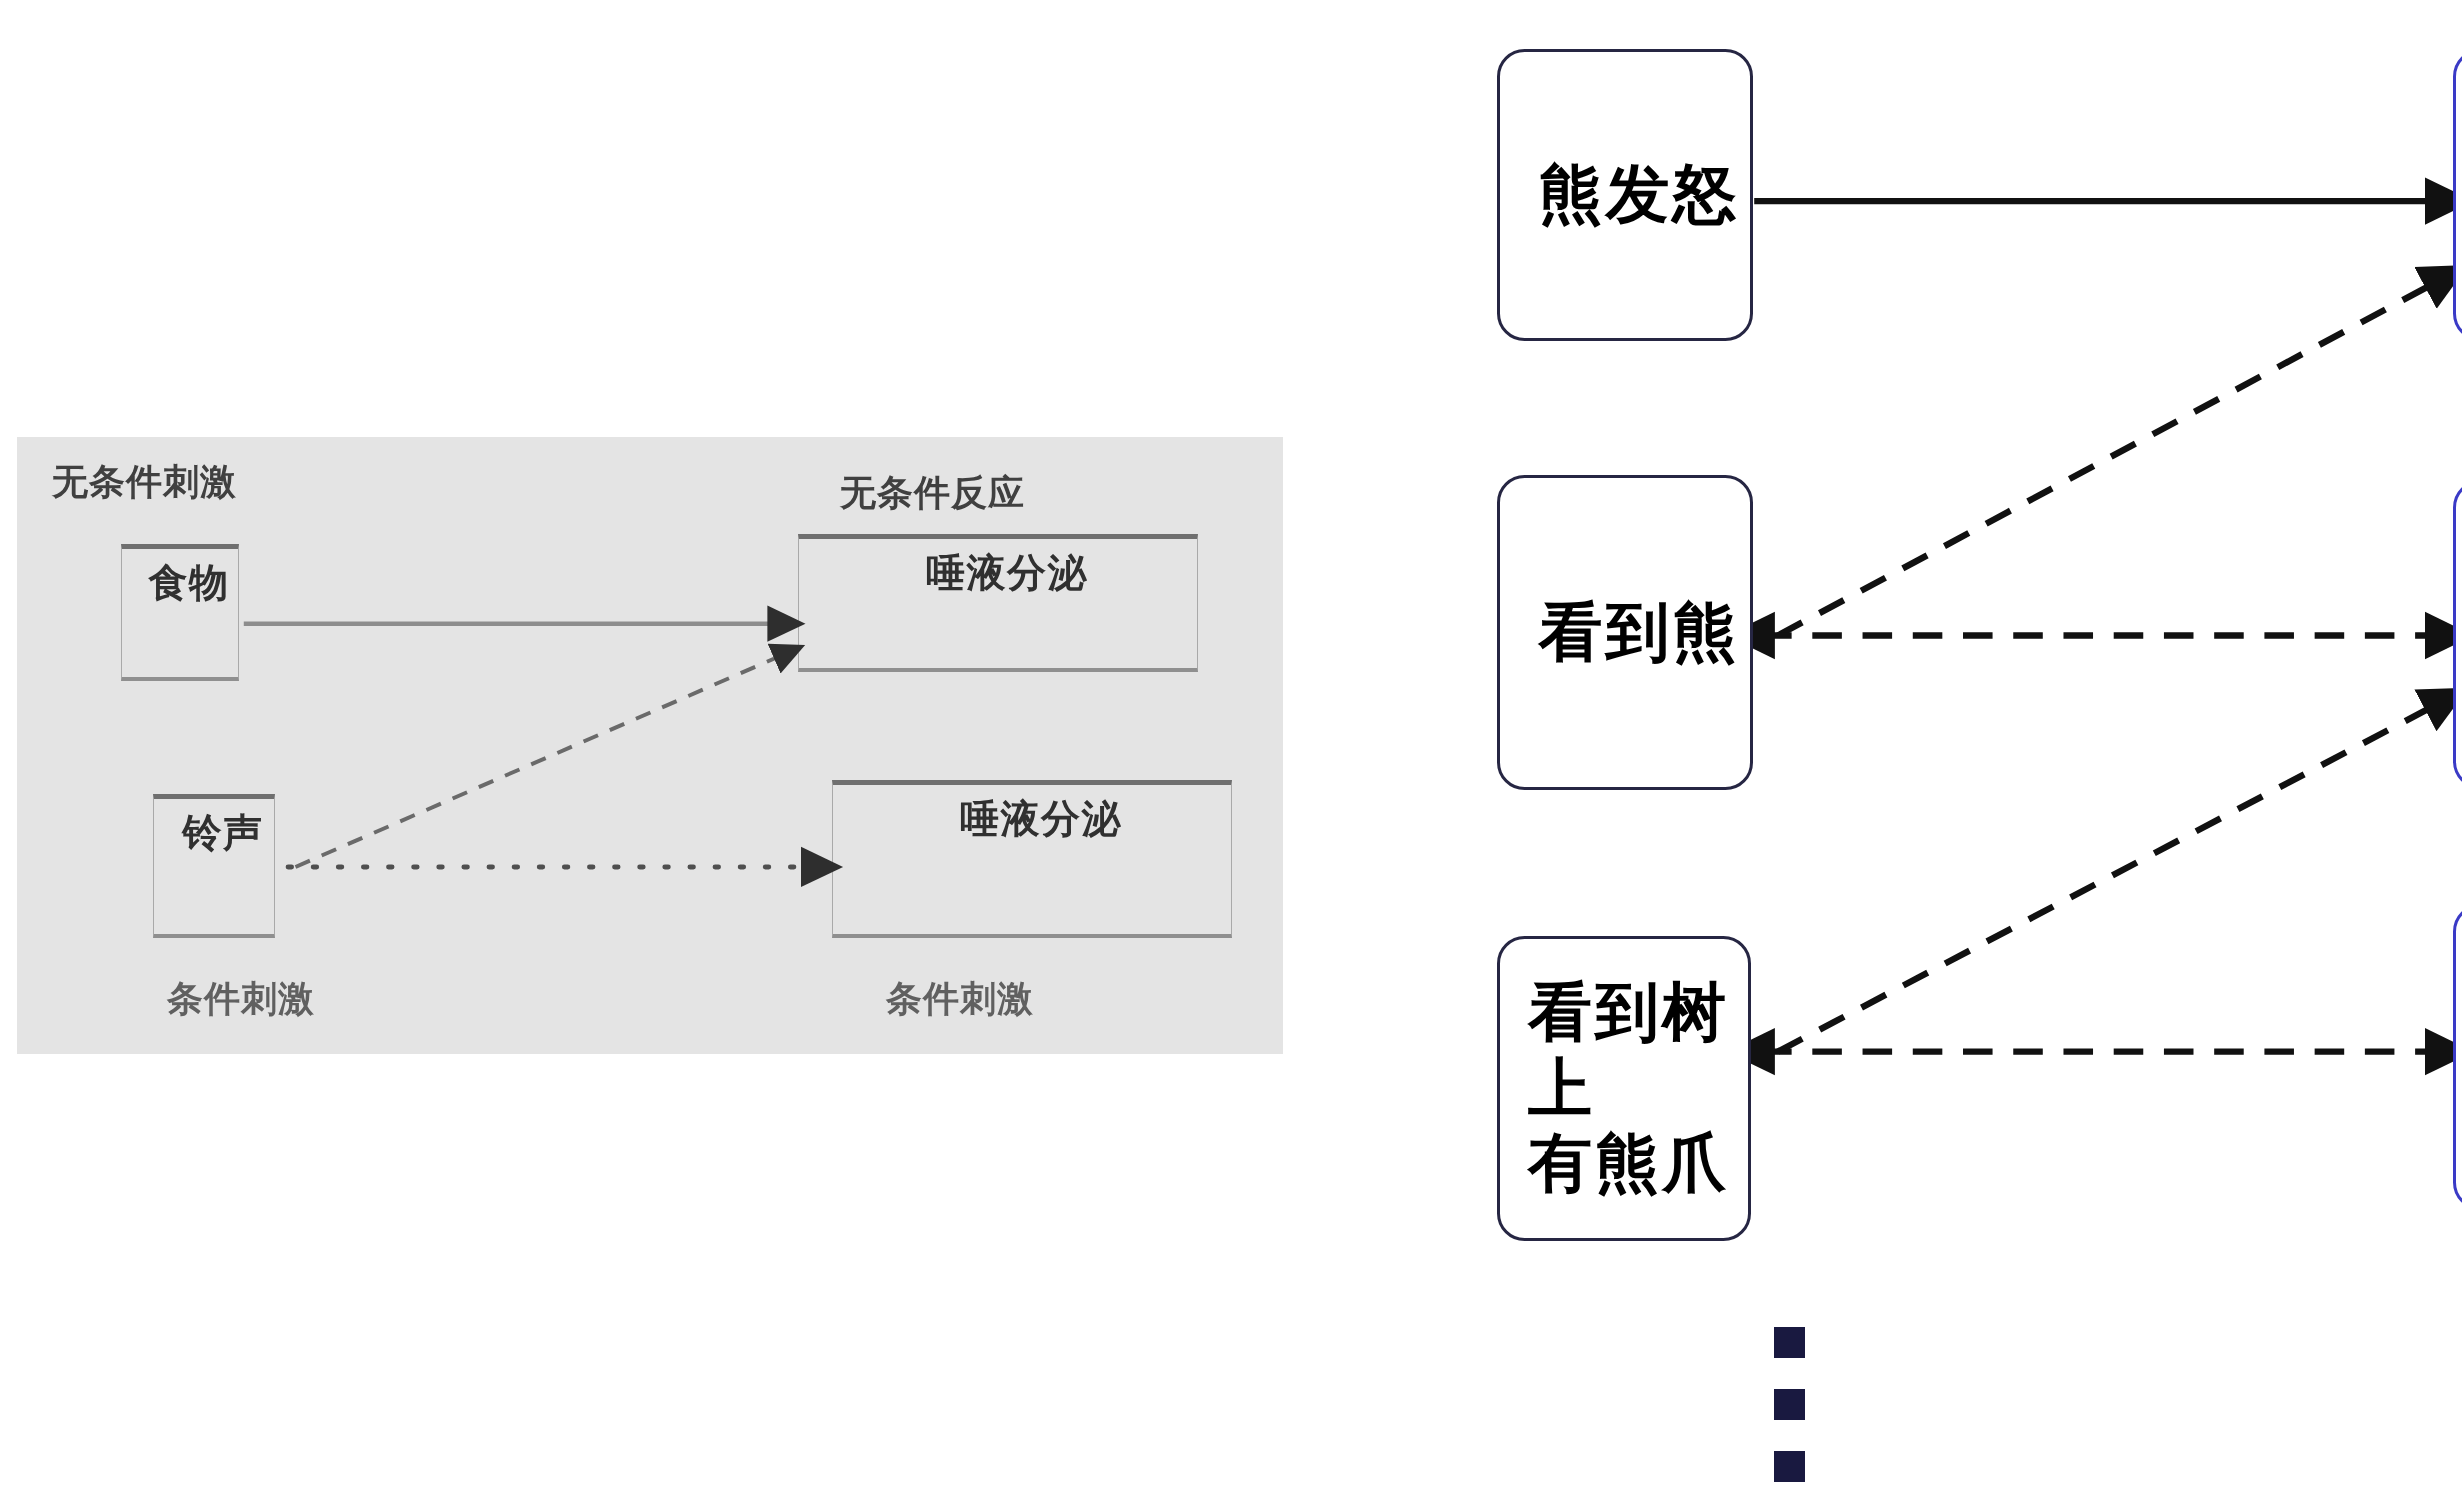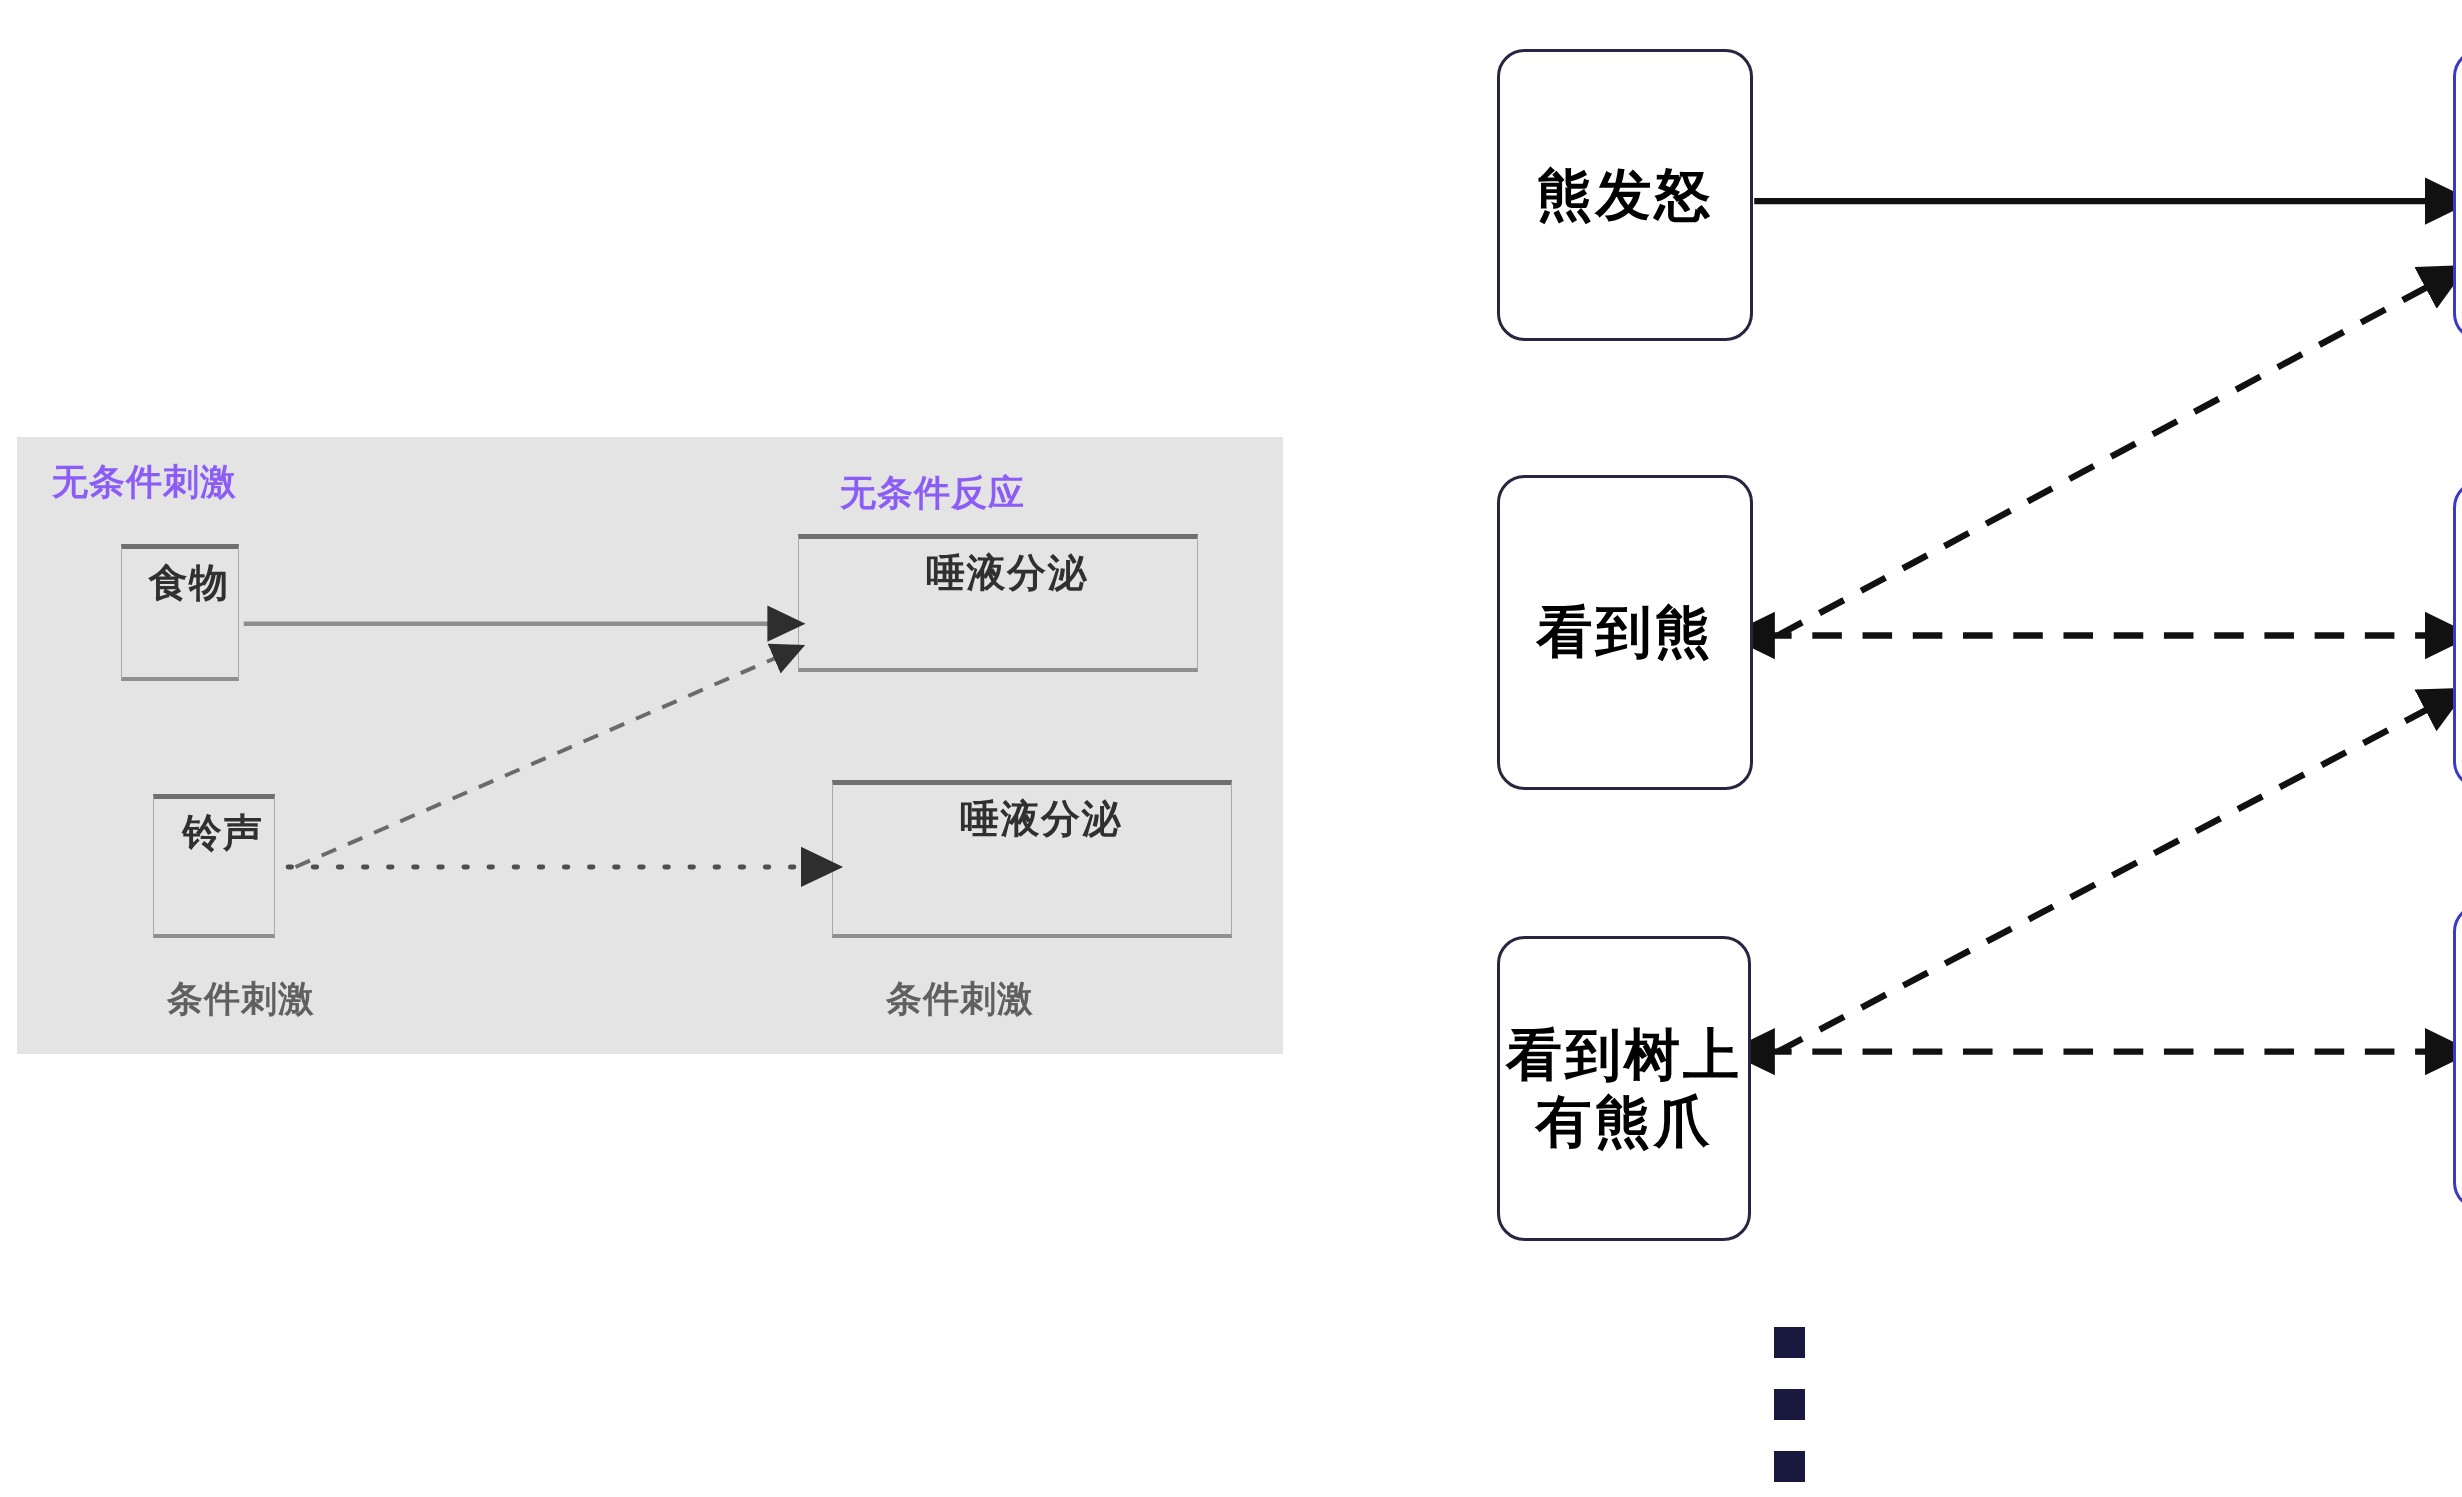--- a/index.html
+++ b/index.html
@@ -2,21 +2,21 @@
 <html style="font-size:7.9px"><head>
 <meta charset="utf-8">
 <style>
   html,body{margin:0;padding:0;background:#fff;}
   body{width:3306px;height:1498px;position:relative;overflow:hidden;
        font-family:"Liberation Sans","DejaVu Sans",sans-serif;}
 
   
   #cc-panel{position:absolute;left:16.7px;top:437px;width:1266px;height:617px;
             background:#e4e4e4;}
-  .cc-header{position:absolute;color:#8b5cf6;font-weight:bold;
+  .cc-header{position:absolute;color:#404040;font-weight:bold;
              font-size:36px;letter-spacing:1px;white-space:nowrap;}
   #cc-h-left{left:52px;top:458px;}
   #cc-h-right{left:840px;top:457px;margin-top:12px;}
   .cc-footer{position:absolute;color:#606060;font-weight:bold;
              font-size:36px;letter-spacing:1px;white-space:nowrap;}
   #cc-f-left{left:167px;top:975px;}
   #cc-f-right{left:886px;top:975px;}
 
   .cc-box{position:absolute;background:#e4e4e4;
           border:1.5px solid #a9a9a9;
@@ -33,22 +33,22 @@
 
   #cc-svg{position:absolute;left:0;top:0;width:3306px;height:1498px;
           pointer-events:none;}
 
   
   .rl-box{position:absolute;background:#ffffff;border-radius:27.6px;
           box-sizing:border-box;display:flex;align-items:center;
           justify-content:center;}
   .rl-box.dark{border:3.4px solid #262643;}
   .rl-box.blue{border:3.4px solid #3a3ac6;}
-  .rl-box .cn{color:#000;font-weight:bold;font-size:56px;letter-spacing:3px;
-              line-height:1.18;text-align:center;white-space:pre-line;}
+  .rl-box .cn{color:#000;font-weight:bold;font-size:64px;letter-spacing:3px;
+              line-height:1.18;white-space:pre-line;margin-left:28px;}
 
   #rl-box-anger{left:1497px;top:49px;width:256px;height:292px;}
   #rl-box-see-bear{left:1497px;top:475px;width:256px;height:315px;}
   #rl-box-see-claw{left:1497px;top:936px;width:254px;height:305px;}
   #rl-box-reward{left:2453px;top:49px;width:497px;height:292px;}
   #rl-box-vsp{left:2453px;top:480px;width:497px;height:309px;}
   #rl-box-vs{left:2453px;top:904px;width:497px;height:306px;}
 
   .dot{position:absolute;width:30.5px;height:30.5px;}
   .dot.dark{background:#191940;}

